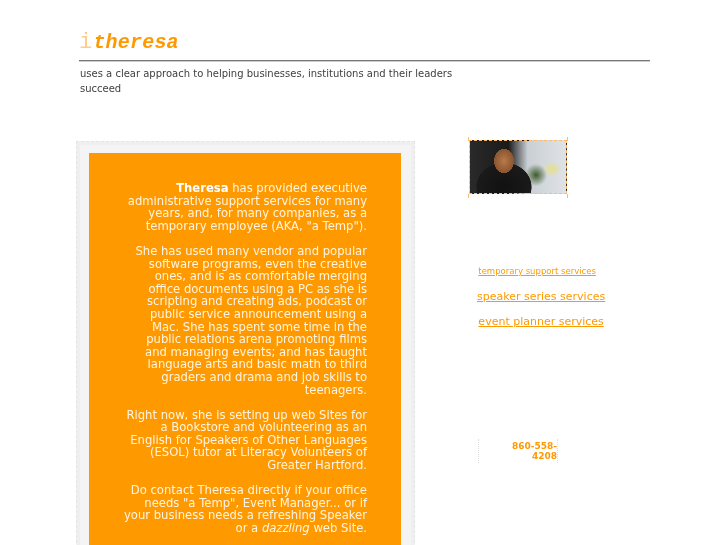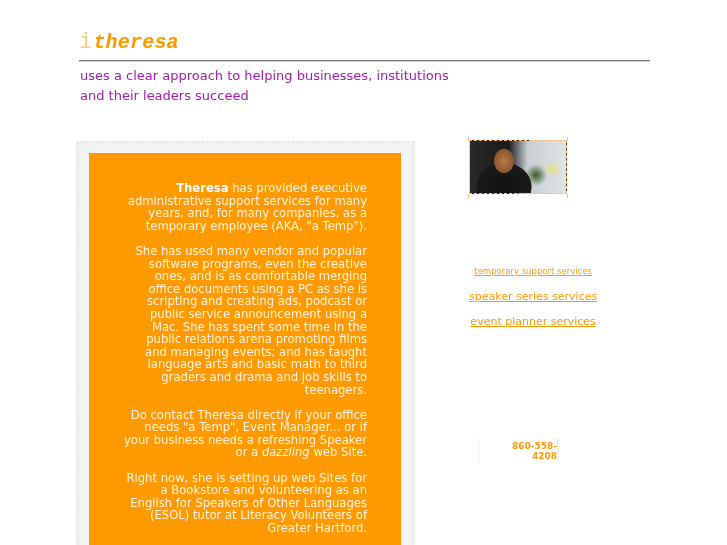--- a/index.html
+++ b/index.html
@@ -23,22 +23,22 @@
     }
     .header-rule {
       position: absolute; left: 79px; top: 60px;
       width: 571px; height: 0;
       border-top: 1px solid #777777;
       border-bottom: 1px solid #cccccc;
     }
     .tagline {
       position: absolute; left: 80px; top: 66px;
       width: 380px;
-      font-size: 13px; line-height: 20px;
-      color: #a21caf;
+      font-size: 10px; line-height: 15px;
+      color: #404040;
     }
     .frame {
       position: absolute; left: 76px; top: 141px;
       width: 337px; height: 420px;
       background: #f4f4f4;
       border: 1px dashed #e4e4e4;
       box-shadow: inset 0 0 0 3px #efefef;
     }
     .card {
       position: absolute; left: 89px; top: 153px;
@@ -68,21 +68,21 @@
       position: absolute; width: 1px; background: #ffbb66;
     }
     .nav {
       position: absolute; left: 469px; top: 265px; text-align: center;
     }
     .nav a {
       display: block; color: #ff9900; text-decoration: underline;
       font-size: 11px; line-height: 13px;
     }
     .nav a.small { font-size: 8.5px; margin-bottom: 12px; }
-    .nav a.med { margin-bottom: 11.5px; }
+    .nav a.med { margin-bottom: 11.5px; margin-left: 8px; }
     .phone {
       position: absolute; left: 478px; top: 439px;
       width: 78px; height: 22px;
       border-left: 1px dotted #dddddd; border-right: 1px dotted #dddddd;
       text-align: right;
       color: #ff9900; font-weight: bold;
       font-size: 9px; line-height: 10px;
       padding-top: 2px;
     }
   </style>
@@ -96,22 +96,22 @@
 <div class="header-rule"></div>
 
 <div class="tagline">uses a clear approach to helping businesses, institutions and their leaders succeed</div>
 
 <div class="frame"></div>
 <div class="card"></div>
 
 <div class="card-text">
   <p><b>Theresa</b><span> has provided executive administrative support services for many years, and, for many companies, as a temporary employee (AKA, "a Temp").</span></p>
   <p>She has used many vendor and popular software programs, even the creative ones, and is as comfortable merging office documents using a PC as she is scripting and creating ads, podcast or public service announcement using a Mac.  She has spent some time in the public relations arena promoting films and managing events; and has taught language arts and basic math to third graders and drama and job skills to teenagers.</p>
+  <p>Right now, she is setting up web Sites for a Bookstore and volunteering as an English for Speakers of Other Languages (ESOL) tutor at Literacy Volunteers of Greater Hartford.</p>
   <p><span>Do contact Theresa directly if your office needs "a Temp", Event Manager... or if your business needs a refreshing Speaker or a </span><em>dazzling</em><span> web Site.</span></p>
-  <p>Right now, she is setting up web Sites for a Bookstore and volunteering as an English for Speakers of Other Languages (ESOL) tutor at Literacy Volunteers of Greater Hartford.</p>
 </div>
 
 <div class="photo" title="Photo of Theresa smiling">
   <span class="tick" style="left:-2px; top:-4px; height:4px;"></span>
   <span class="tick" style="right:-2px; top:-4px; height:4px;"></span>
   <span class="tick" style="left:-2px; bottom:-5px; height:4px;"></span>
   <span class="tick" style="right:-2px; bottom:-5px; height:4px;"></span>
 </div>
 
 <nav class="nav">

